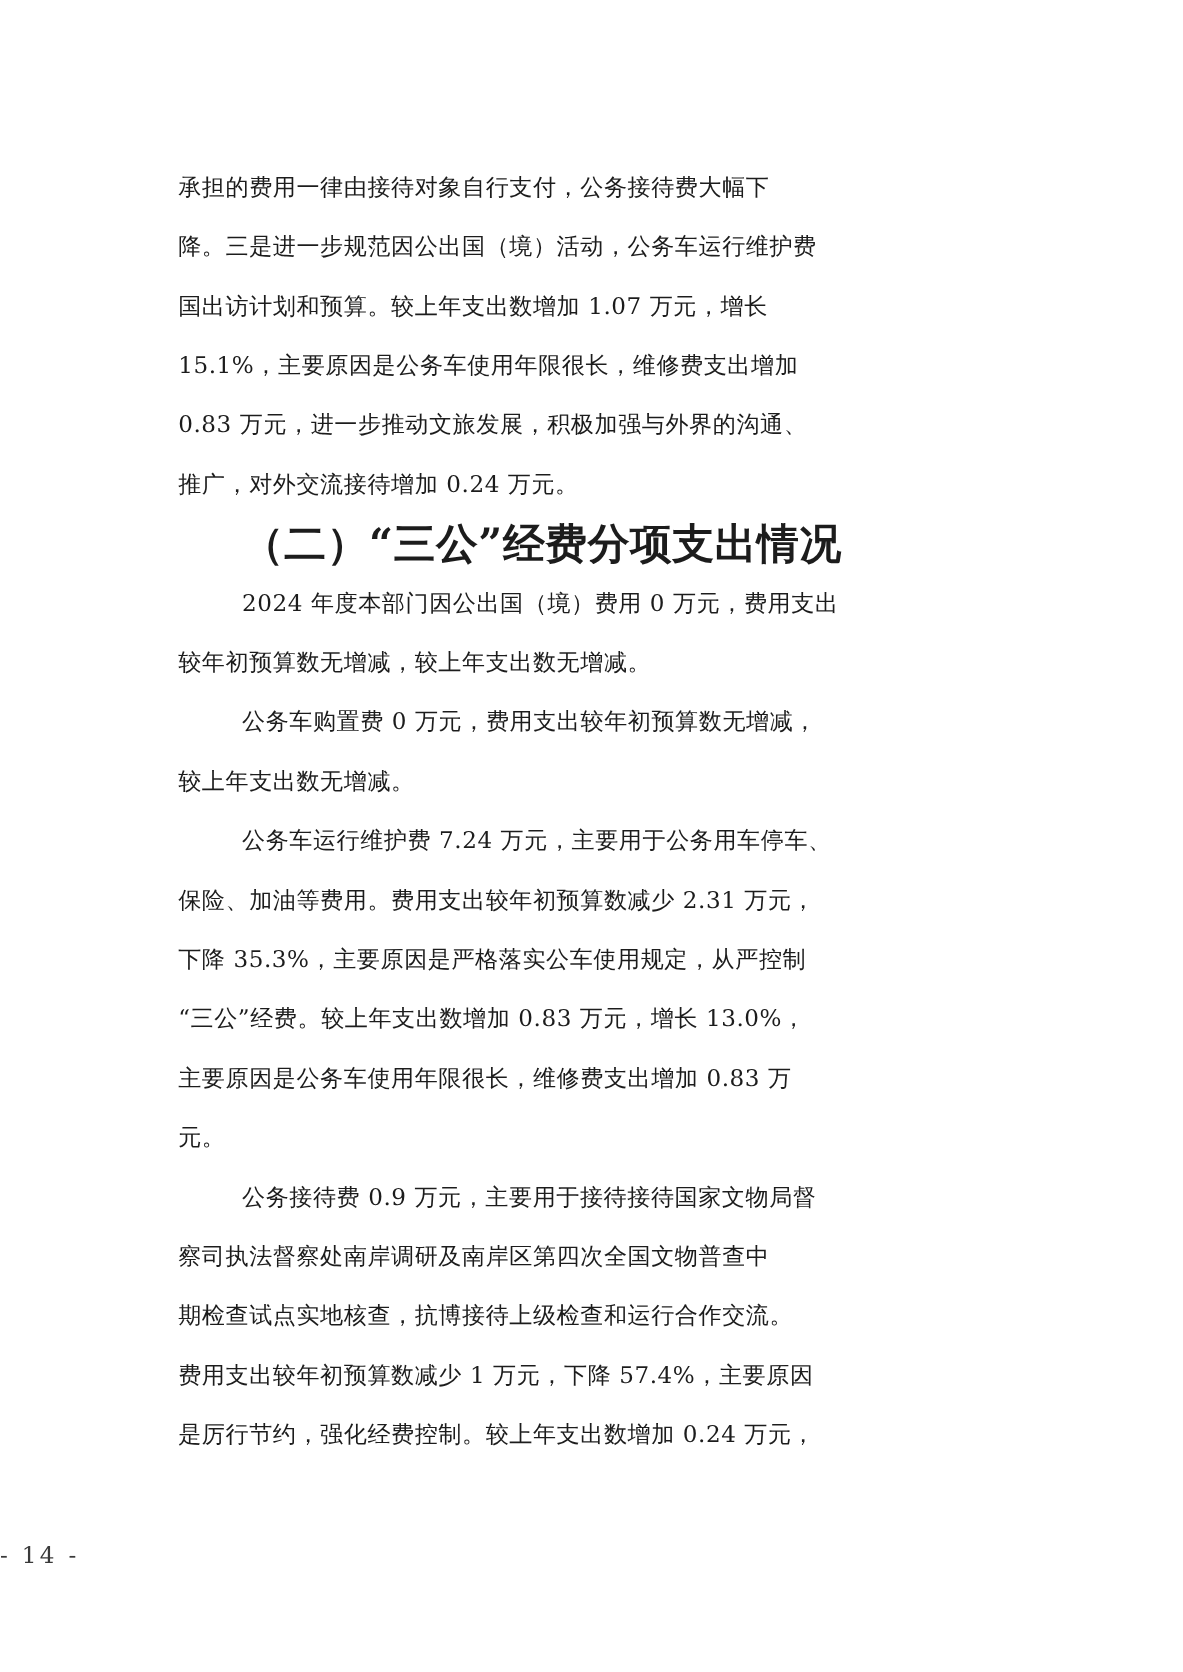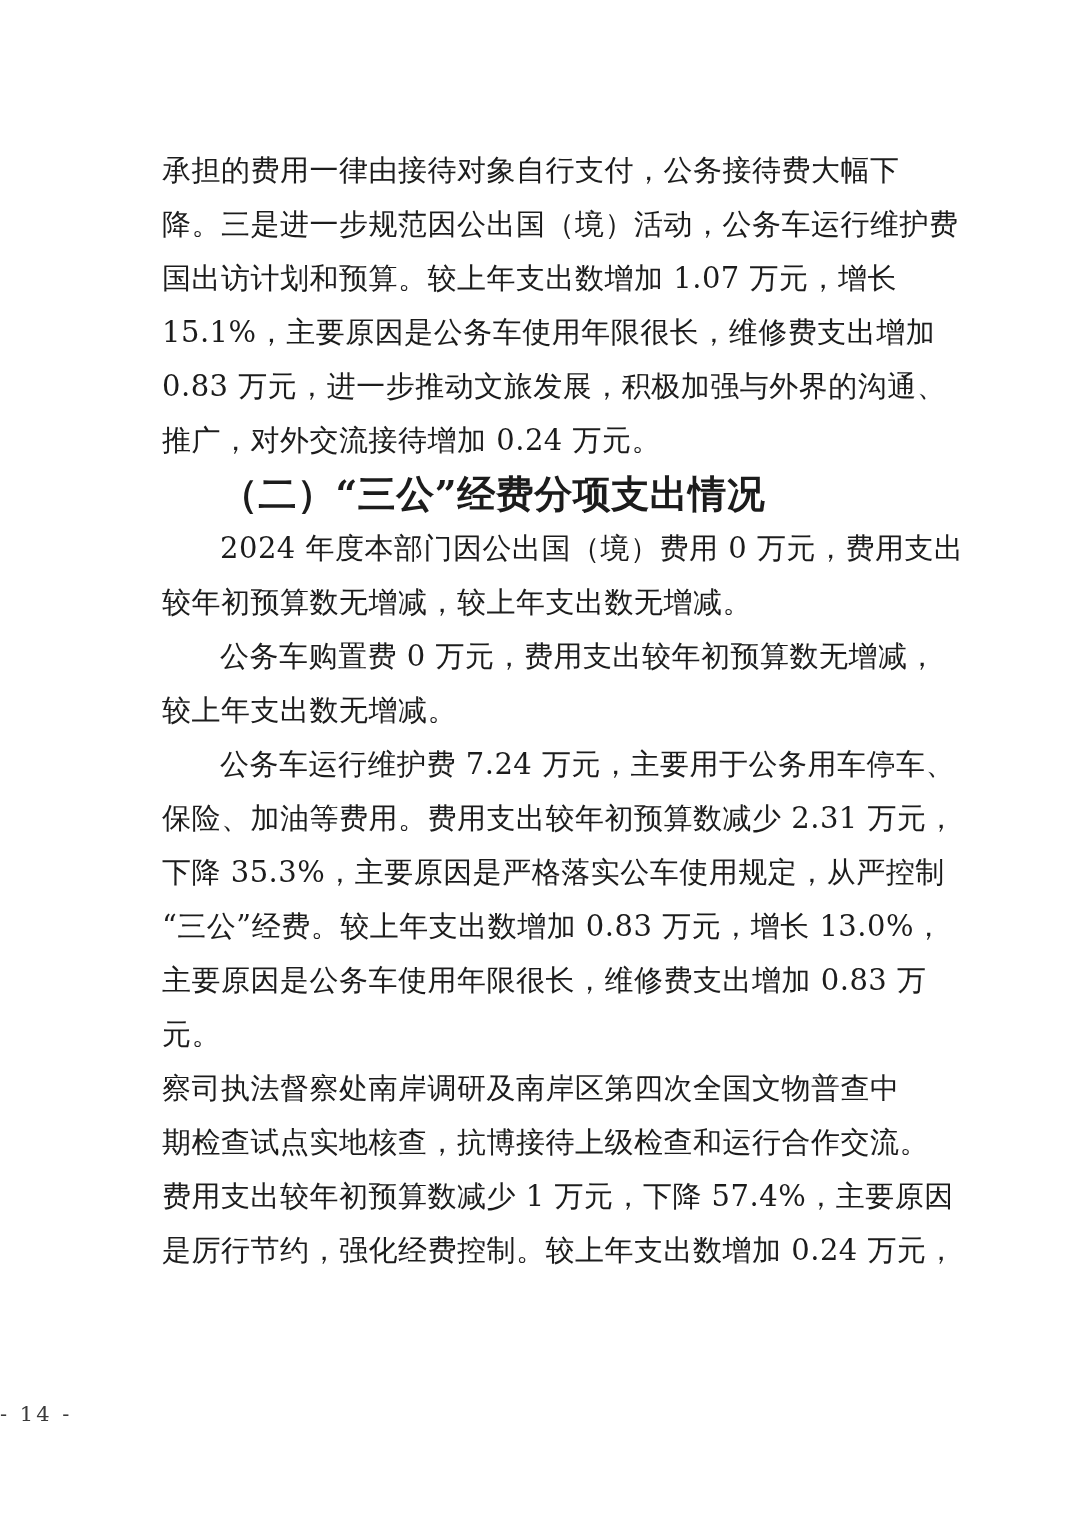--- a/index.html
+++ b/index.html
@@ -16,21 +16,21 @@
   .content {
     position: absolute;
     left: 162px;
     top: 143px;
     width: 756px;
   }
   .para { margin: 0; }
   .line {
     height: 54px;
     line-height: 54px;
-    font-size: 29px;
+    font-size: 21px;
     letter-spacing: 0.5px;
     white-space: nowrap;
     font-weight: normal;
   }
   .indent { padding-left: 58px; }
   .heading .line {
     font-weight: bold;
     font-size: 38px;
   }
   .footer {
@@ -77,20 +77,21 @@
     <div class="para">
       <p class="line indent">公务车运行维护费 7.24 万元，主要用于公务用车停车、</p>
       <p class="line">保险、加油等费用。费用支出较年初预算数减少 2.31 万元，</p>
       <p class="line">下降 35.3%，主要原因是严格落实公车使用规定，从严控制</p>
       <p class="line">“三公”经费。较上年支出数增加 0.83 万元，增长 13.0%，</p>
       <p class="line">主要原因是公务车使用年限很长，维修费支出增加 0.83 万</p>
       <p class="line">元。</p>
     </div>
 
     <div class="para">
+      <p class="line indent">公务接待费 0.9 万元，主要用于接待接待国家文物局督</p>
       <p class="line">察司执法督察处南岸调研及南岸区第四次全国文物普查中</p>
       <p class="line">期检查试点实地核查，抗博接待上级检查和运行合作交流。</p>
       <p class="line">费用支出较年初预算数减少 1 万元，下降 57.4%，主要原因</p>
       <p class="line">是厉行节约，强化经费控制。较上年支出数增加 0.24 万元，</p>
     </div>
 
   </div>
 
   <div class="footer">
     <span>- 14 -</span>

